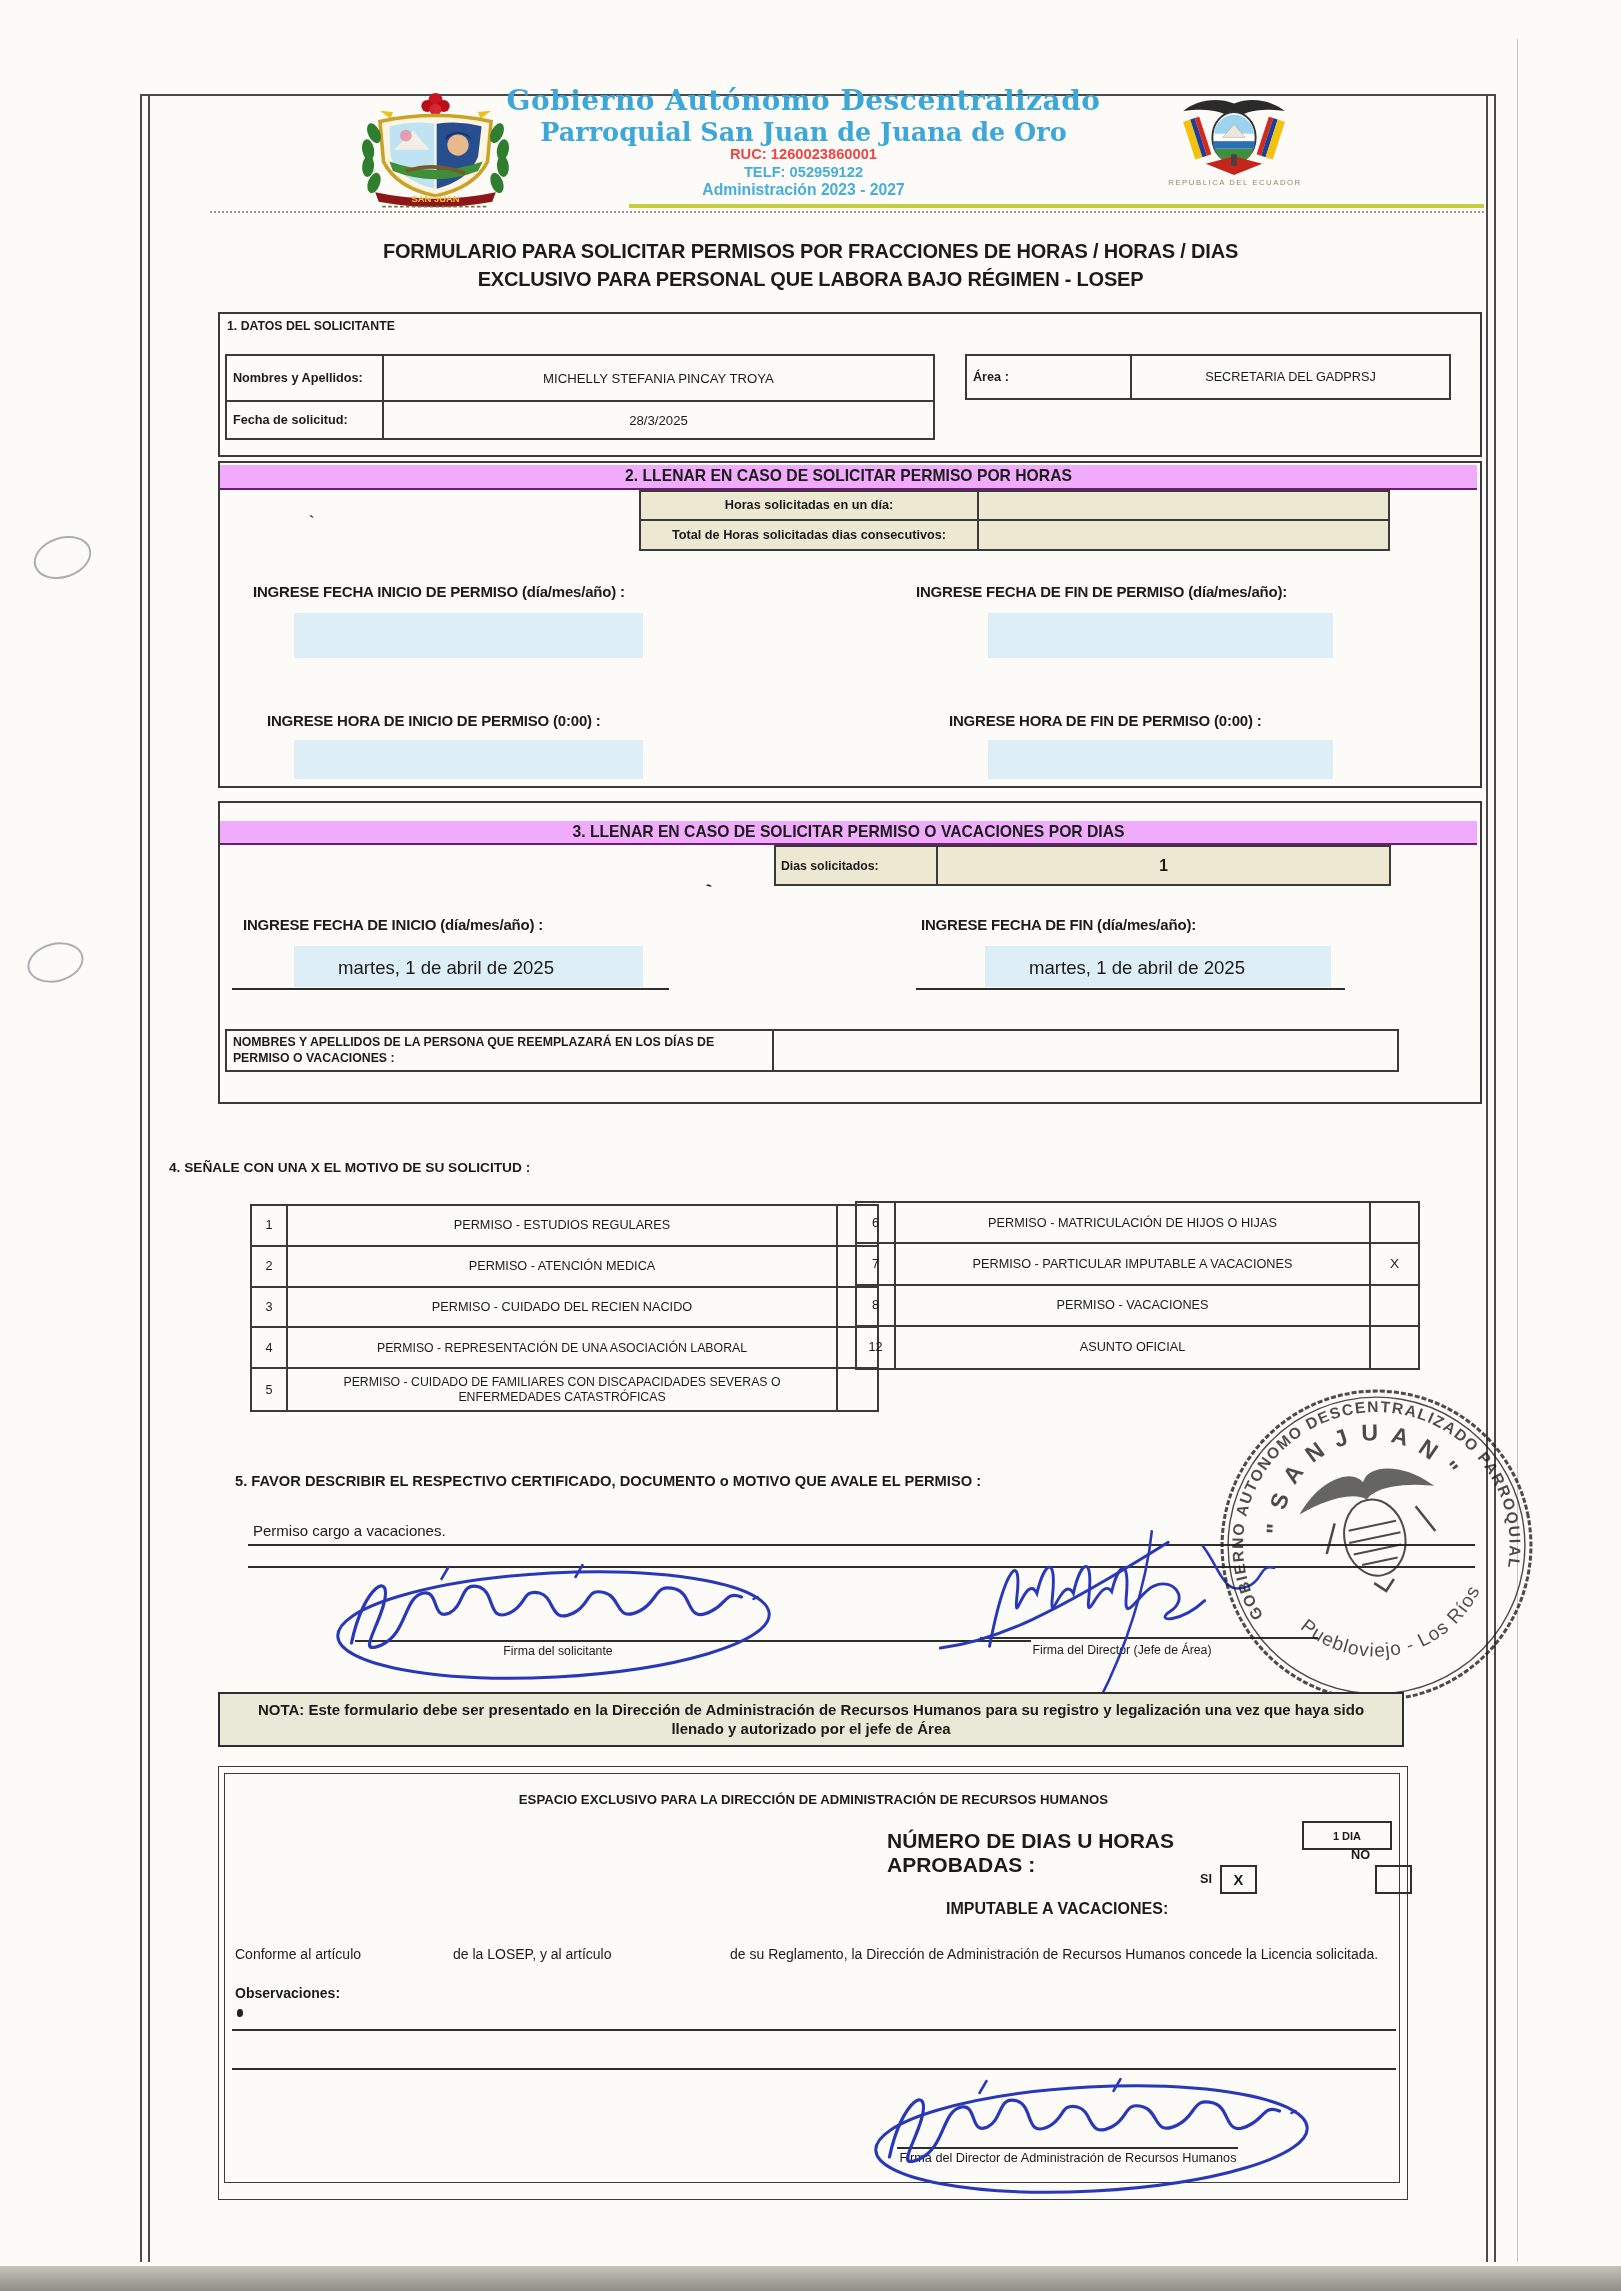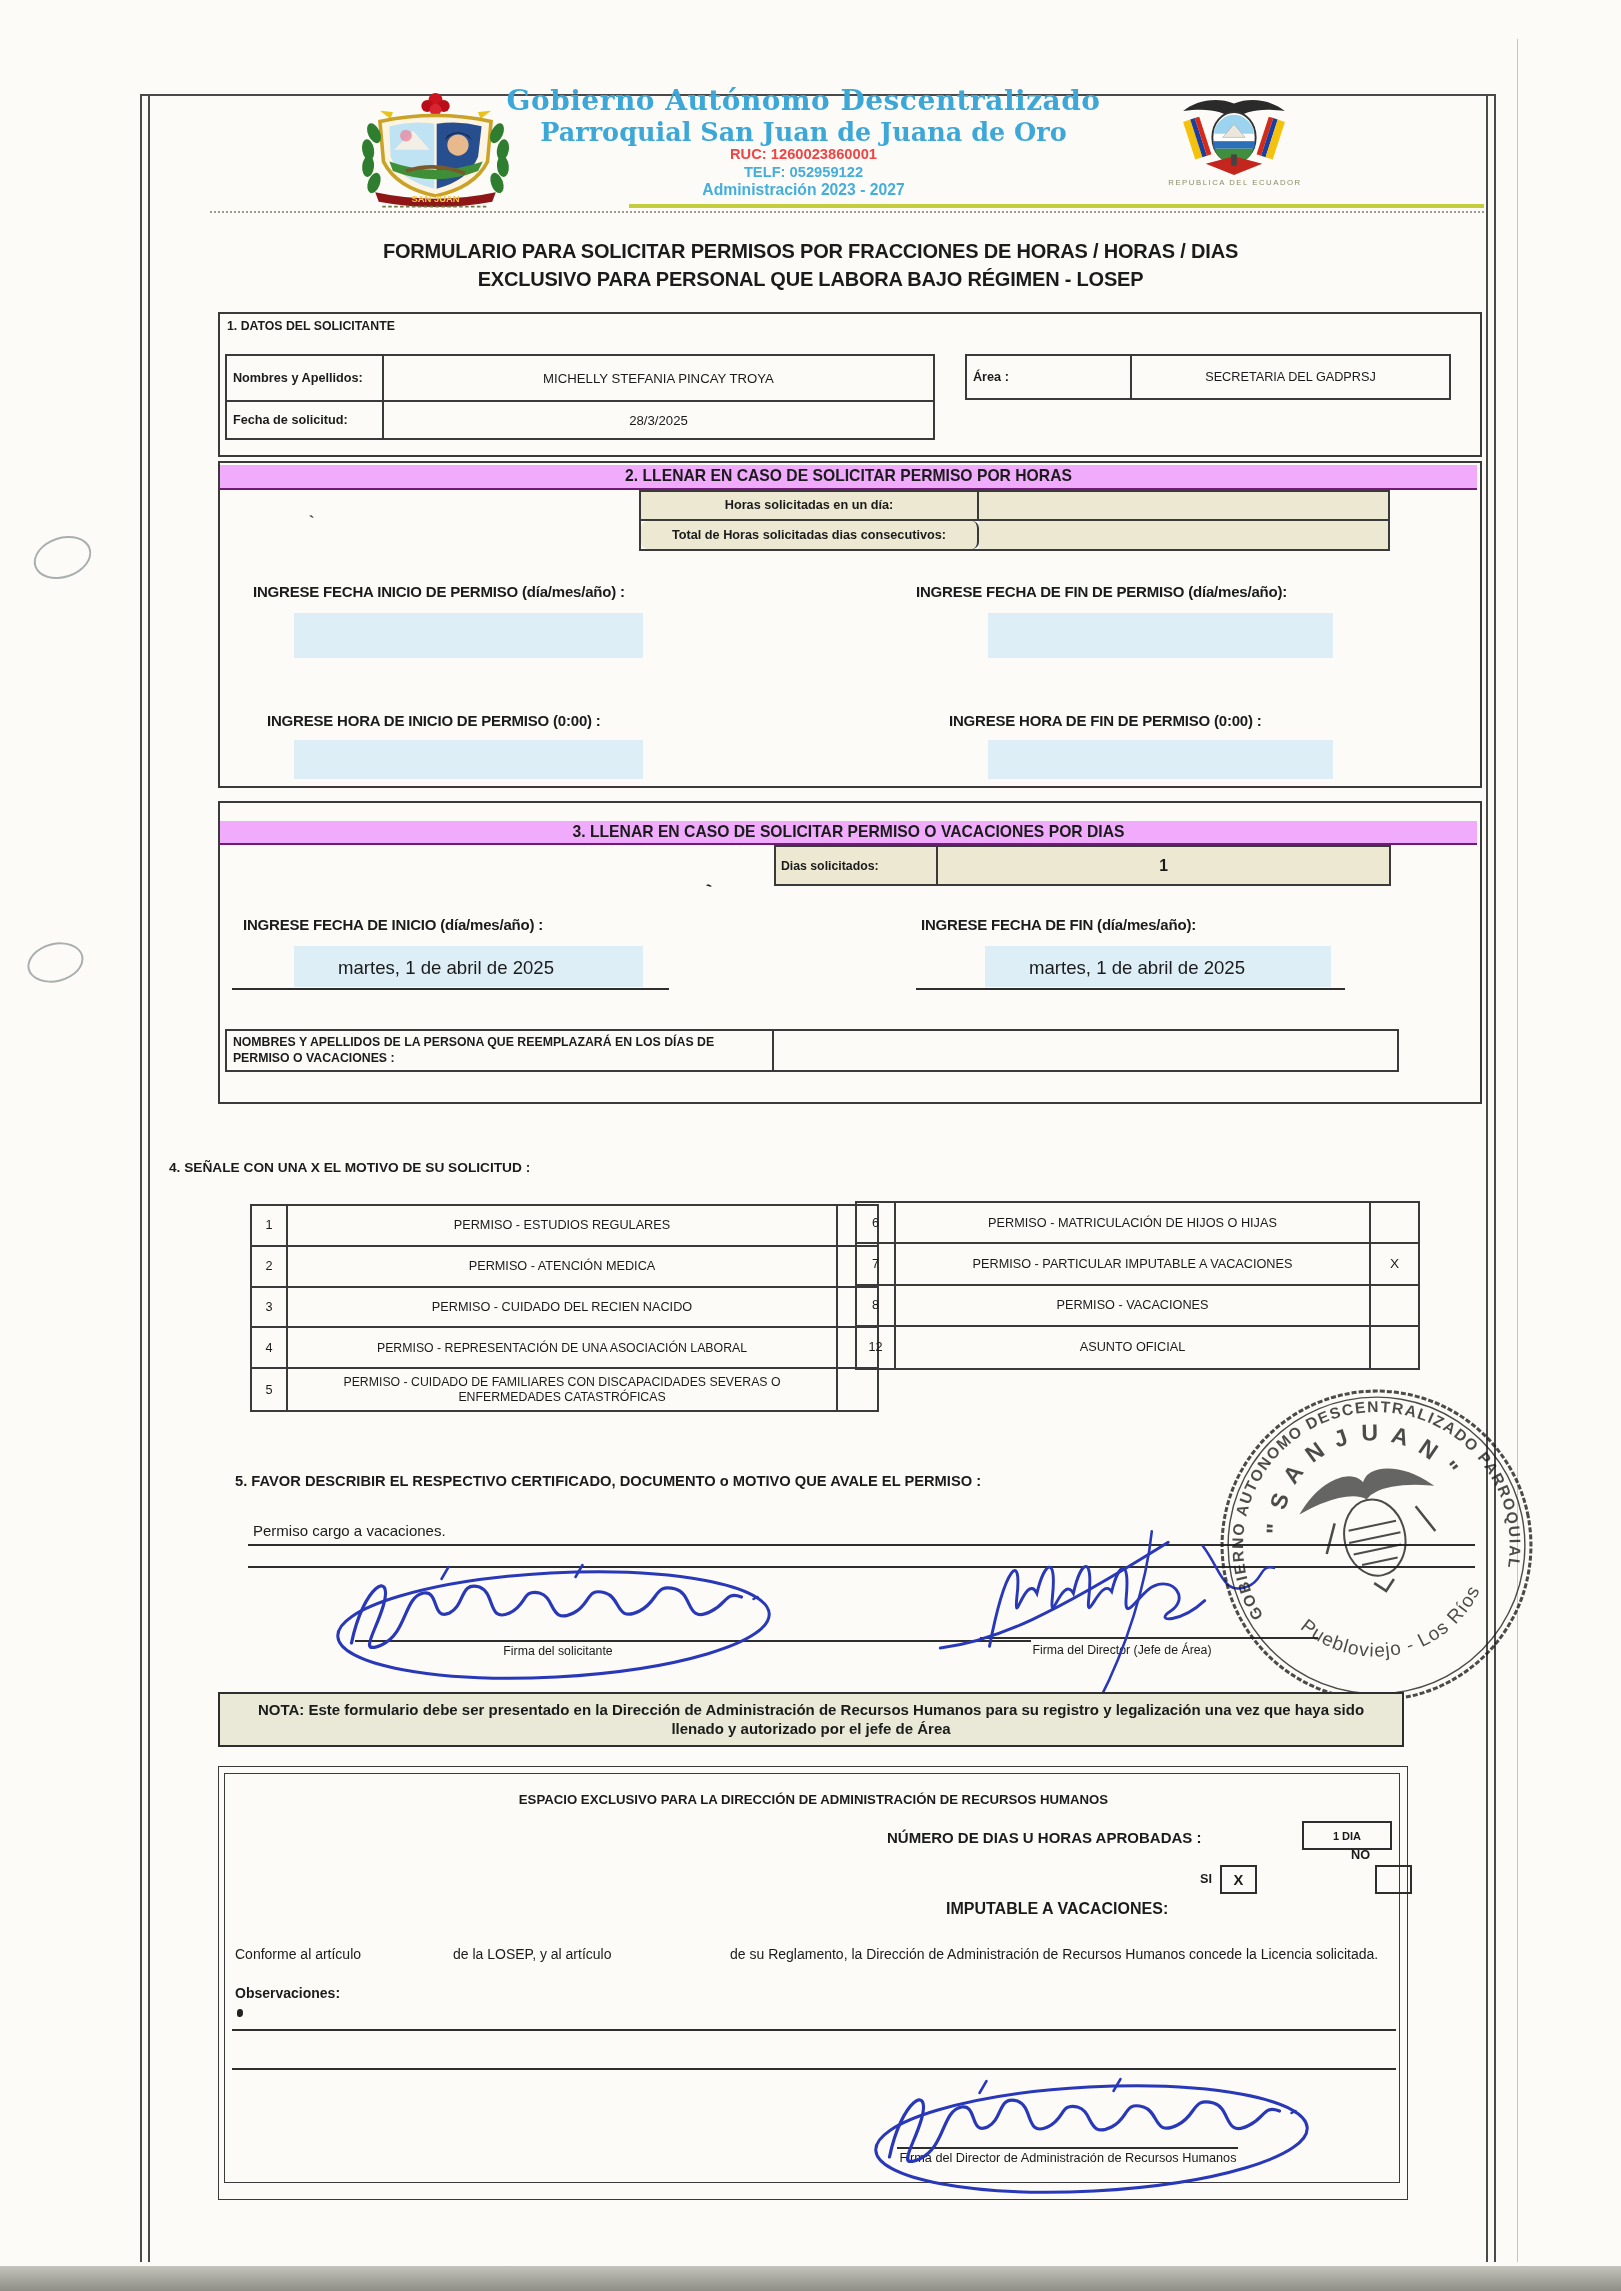--- a/index.html
+++ b/index.html
@@ -131,21 +131,21 @@
     <div class="cell last-row lblsm" style="padding-left:5.9px;">Área :</div>
     <div class="cell last-col last-row" style="justify-content:center;font-size:12.7px;">SECRETARIA DEL GADPRSJ</div>
   </div>
 
   <div class="abs" style="left:218px;top:461px;width:1260px;height:323px;border:2px solid #3a3a3a;"></div>
   <div class="abs cyanbar c b" style="left:220px;top:465px;width:1257px;height:22.5px;font-size:15.7px;line-height:22.5px;">2. LLENAR EN CASO DE SOLICITAR PERMISO POR HORAS</div>
 
   <div class="abs tbl" style="left:639px;top:490px;width:751px;height:61px;grid-template-columns:338px 1fr;grid-template-rows:1fr 1fr;">
     <div class="cell beige lblsm" style="justify-content:center;">Horas solicitadas en un día:</div>
     <div class="cell beige last-col"></div>
-    <div class="cell beige last-row lblsm" style="justify-content:center;border-radius:7px;">Total de Horas solicitadas dias consecutivos:</div>
+    <div class="cell beige last-row lblsm" style="justify-content:center;">Total de Horas solicitadas dias consecutivos:</div>
     <div class="cell beige last-col last-row"></div>
   </div>
 
   <div class="abs" style="left:310px;top:512px;font-size:17.6px;color:#333;transform:rotate(-12deg);">`</div>
 
   <div class="abs ingrese" style="left:253px;top:583px;">INGRESE FECHA INICIO DE PERMISO (día/mes/año) :</div>
   <div class="abs ingrese" style="left:916px;top:583px;">INGRESE FECHA DE FIN DE PERMISO (día/mes/año):</div>
   <div class="abs band" style="left:294px;top:613px;width:349px;height:45px;"></div>
   <div class="abs band" style="left:988px;top:613px;width:345px;height:45px;"></div>
 
@@ -263,21 +263,21 @@
     </g>
   </svg>
 
   <div class="abs note-box c b" style="left:218px;top:1692px;width:1186px;height:55px;font-size:15px;line-height:1.3;padding:5.9px 9.8px;">NOTA:  Este formulario debe ser presentado en la Dirección de Administración de Recursos Humanos para su registro y legalización una vez que haya sido llenado y autorizado por el jefe de Área</div>
 
   <div class="abs" style="left:218px;top:1766px;width:1188px;height:432px;border:1.5px solid #3a3a3a;"></div>
   <div class="abs" style="left:224px;top:1773px;width:1174px;height:408px;border:1.5px solid #3a3a3a;"></div>
 
   <div class="abs c b" style="left:235px;top:1792px;width:1157px;font-size:13.2px;">ESPACIO EXCLUSIVO PARA LA DIRECCIÓN DE ADMINISTRACIÓN DE RECURSOS HUMANOS</div>
 
-  <div class="abs b" style="left:887px;top:1829px;width:382px;font-size:15px;">NÚMERO DE DIAS U HORAS APROBADAS :</div>
+  <div class="abs b" style="left:887px;top:1829px;width:382px;font-size:21px;">NÚMERO DE DIAS U HORAS APROBADAS :</div>
   <div class="abs chk" style="left:1302px;top:1821px;width:90px;height:29px;font-size:11px;">1 DIA</div>
 
   <div class="abs b" style="left:946px;top:1900px;font-size:16px;">IMPUTABLE A VACACIONES:</div>
   <div class="abs b" style="left:1200px;top:1872px;font-size:12.7px;">SI</div>
   <div class="abs chk" style="left:1220px;top:1865px;width:37px;height:29px;">X</div>
   <div class="abs b" style="left:1351px;top:1848px;font-size:12.7px;">NO</div>
   <div class="abs chk" style="left:1375px;top:1865px;width:37px;height:29px;"></div>
 
   <div class="abs" style="left:235px;top:1946px;font-size:14px;">Conforme al artículo</div>
   <div class="abs" style="left:453px;top:1946px;font-size:14px;">de la LOSEP, y al artículo</div>

